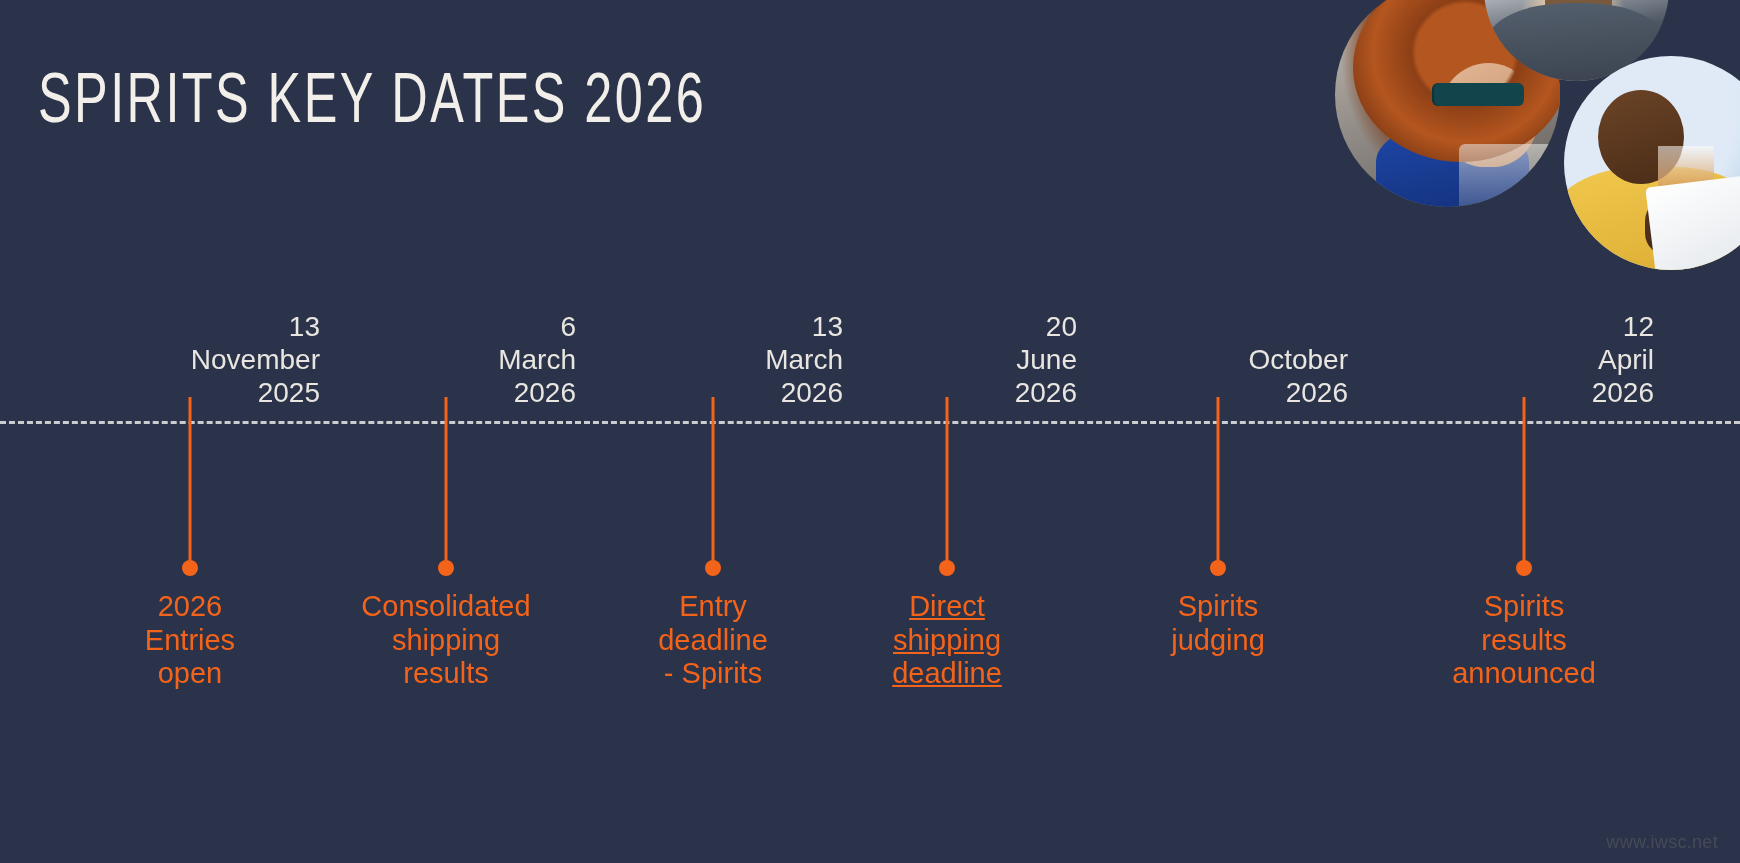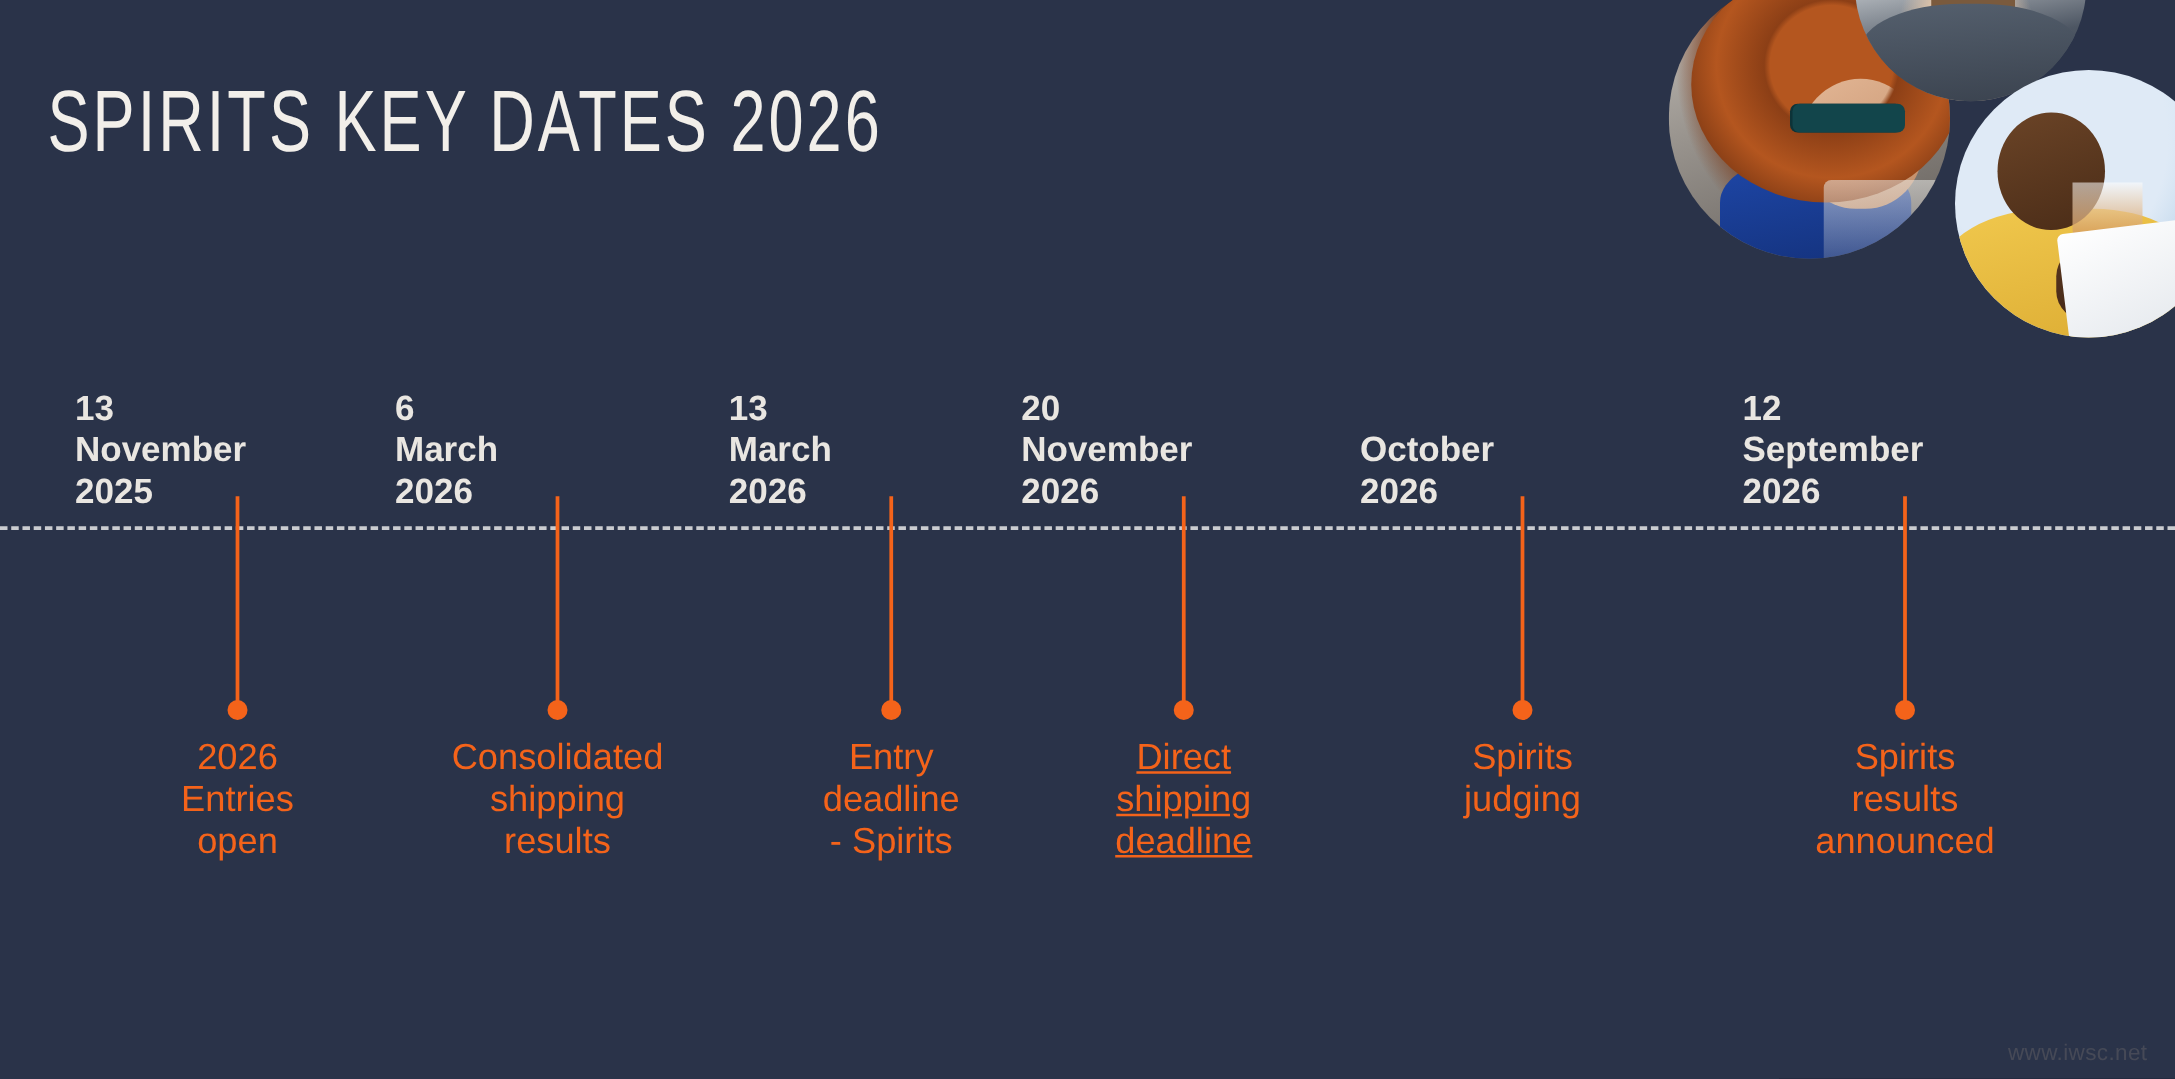--- a/index.html
+++ b/index.html
@@ -164,25 +164,25 @@
   }
 
   .node{ position:absolute; top:0; }
 
   .date{
     position:absolute;
     bottom:0;                  
     left:50%;
     transform:translateX(-50%);
     width:260px;
-    text-align:left;
+    text-align:right;
     color:#E9E6E1;
     font-size:28px;
     line-height:1.18;
-    font-weight:700;
+    font-weight:400;
     white-space:pre-line;
   }
 
   .stem{
     position:absolute;
     left:50%;
     width:3px;
     transform:translateX(-50%);
     background:#F4631A;
   }
@@ -281,21 +281,21 @@
         </div>
         <div class="stem" style="top: 397px; height: 171px;"></div>
         <div class="dot" style="top: 560px;"></div>
         <div class="label" style="top: 590px;">Entry
 deadline
 - Spirits</div>
       </div>
       <div class="node" style="left: 947px;">
         <div style="position: absolute; left: 0px; top: 0px; height: 409px; width: 0px;">
           <div class="date">20
-November
+June
 2026</div>
         </div>
         <div class="stem" style="top: 397px; height: 171px;"></div>
         <div class="dot" style="top: 560px;"></div>
         <div class="label" style="top: 590px; text-decoration: underline;">Direct
 shipping
 deadline</div>
       </div>
       <div class="node" style="left: 1218px;">
         <div style="position: absolute; left: 0px; top: 0px; height: 409px; width: 0px;">
@@ -303,21 +303,21 @@
 2026</div>
         </div>
         <div class="stem" style="top: 397px; height: 171px;"></div>
         <div class="dot" style="top: 560px;"></div>
         <div class="label" style="top: 590px;">Spirits
 judging</div>
       </div>
       <div class="node" style="left: 1524px;">
         <div style="position: absolute; left: 0px; top: 0px; height: 409px; width: 0px;">
           <div class="date">12
-September
+April
 2026</div>
         </div>
         <div class="stem" style="top: 397px; height: 171px;"></div>
         <div class="dot" style="top: 560px;"></div>
         <div class="label" style="top: 590px;">Spirits
 results
 announced</div>
       </div>
     </div>
 

